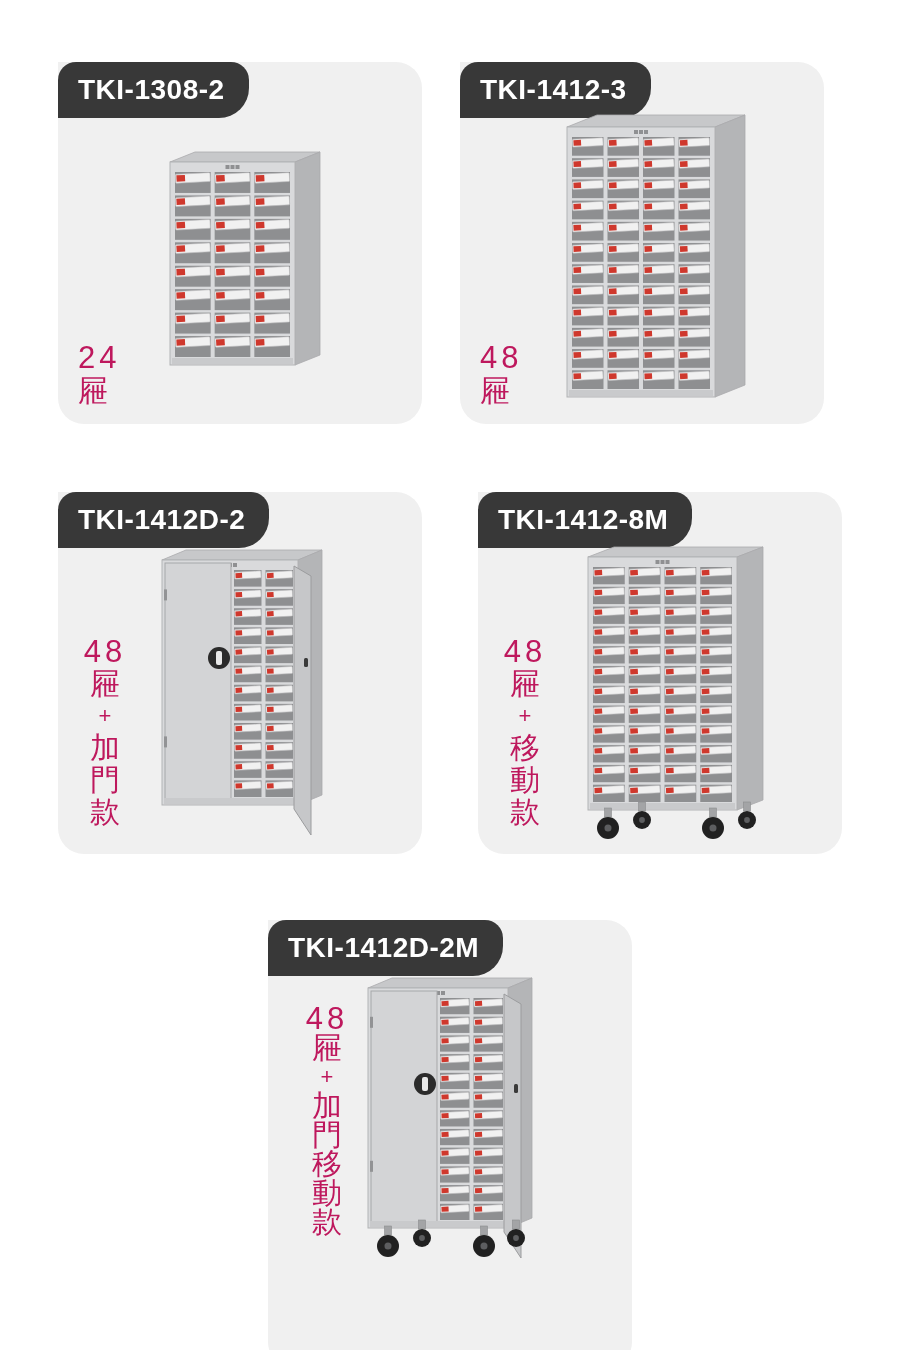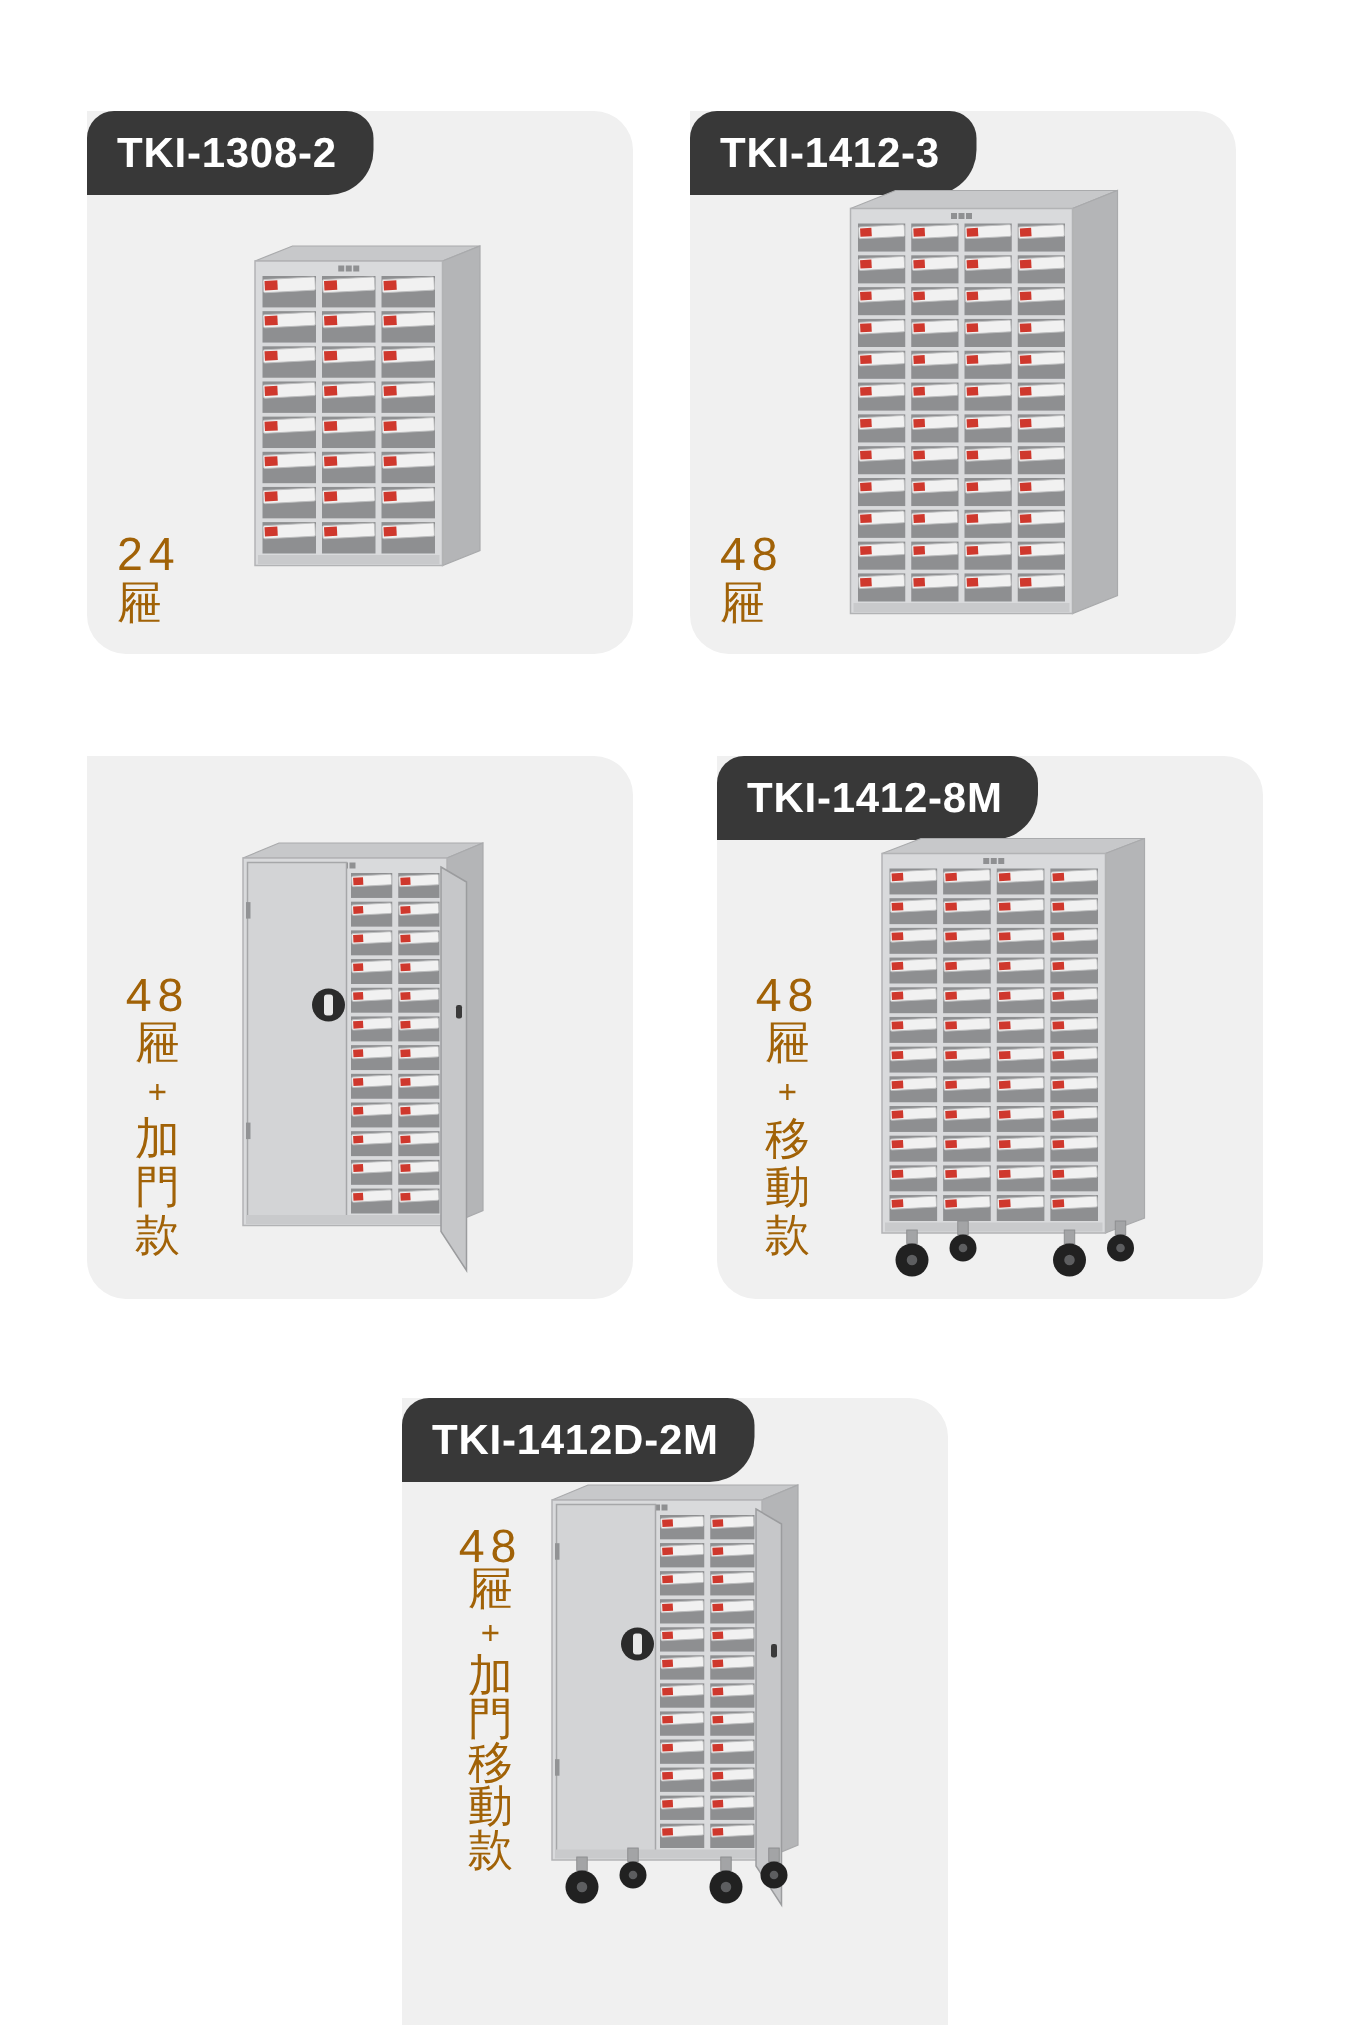--- a/index.html
+++ b/index.html
@@ -3,21 +3,20 @@
 <meta charset="utf-8">
 <style>
   html,body{margin:0;padding:0;}
   body{
     width:900px;height:1350px;position:relative;background:#ffffff;
     font-family:"Liberation Sans", sans-serif;overflow:hidden;
   }
   .card{
     position:absolute;width:364px;height:362px;background:#f0f0f0;
     border-radius:0 26px 26px 26px;
-    margin-top:12px;
   }
   .card.p1{left:58px;top:62px}
   .card.p2{left:460px;top:62px}
   .card.p3{left:58px;top:492px}
   .card.p4{left:478px;top:492px}
   .card.p5{left:268px;top:920px;height:448px}
 
   .badge{
     position:absolute;top:0;left:0;height:56px;line-height:56px;
     background:#383838;color:#ffffff;font-weight:bold;font-size:28px;
@@ -25,21 +24,21 @@
     letter-spacing:0.5px;
   }
 
   .cab{position:absolute}
   .p1 .cab{left:110px;top:86px}
   .p2 .cab{left:105px;top:49px}
   .p3 .cab{left:102px;top:54px}
   .p4 .cab{left:108px;top:51px}
   .p5 .cab{left:98px;top:54px}
 
-  .count{position:absolute;color:#a16207}
+  .count{position:absolute;color:#be185d}
   .count .line{display:block;font-size:30px;line-height:33px;}
   .count .line.digits{font-size:31px;letter-spacing:4px;}
   .count .line.plus{font-size:22px;line-height:30px;}
   .p1 .count,.p2 .count{left:20px;top:279px;text-align:left}
   .p3 .count,.p4 .count{left:16px;top:144px;width:62px}
   .p3 .count .line,.p4 .count .line{text-align:center;line-height:32px}
   .p5 .count{left:28px;top:84px;width:62px}
   .p5 .count .line{text-align:center;line-height:29px}
 </style>
 </head>
@@ -437,20 +436,23 @@
       </g>
       <rect x="4" y="279" width="144" height="6" fill="#c9cacc"></rect>
     </svg>
   <div class="count">
     <span class="line digits">48</span>
     <span class="line">屜</span>
   </div>
 </section>
 
 <section class="card p3">
+  <div class="badge">
+    <span>TKI-1412D-2</span>
+  </div>
   <svg class="cab" viewBox="0 0 176 295" style="width: 176px; height: 295px;">
       <polygon points="2,14 26,4 162,4 138,14" fill="#c7c8ca" stroke="#a9aaac" stroke-width="0.8"></polygon>
       <polygon points="138,14 162,4 162,249 138,259" fill="#b4b5b7" stroke="#a9aaac" stroke-width="0.8"></polygon>
       <rect x="2" y="14" width="136" height="245" fill="#d9dadc" stroke="#b2b3b5" stroke-width="1"></rect>
       <rect x="63" y="17" width="4" height="4" fill="#8f9092"></rect>
       <rect x="68" y="17" width="4" height="4" fill="#8f9092"></rect>
       <rect x="73" y="17" width="4" height="4" fill="#8f9092"></rect>
       <rect x="5" y="17" width="66" height="239" fill="#d3d4d6" stroke="#a6a7a9" stroke-width="1"></rect>
       <rect x="4" y="43.4" width="3" height="11" fill="#929395"></rect>
       <rect x="4" y="190.4" width="3" height="11" fill="#929395"></rect>

